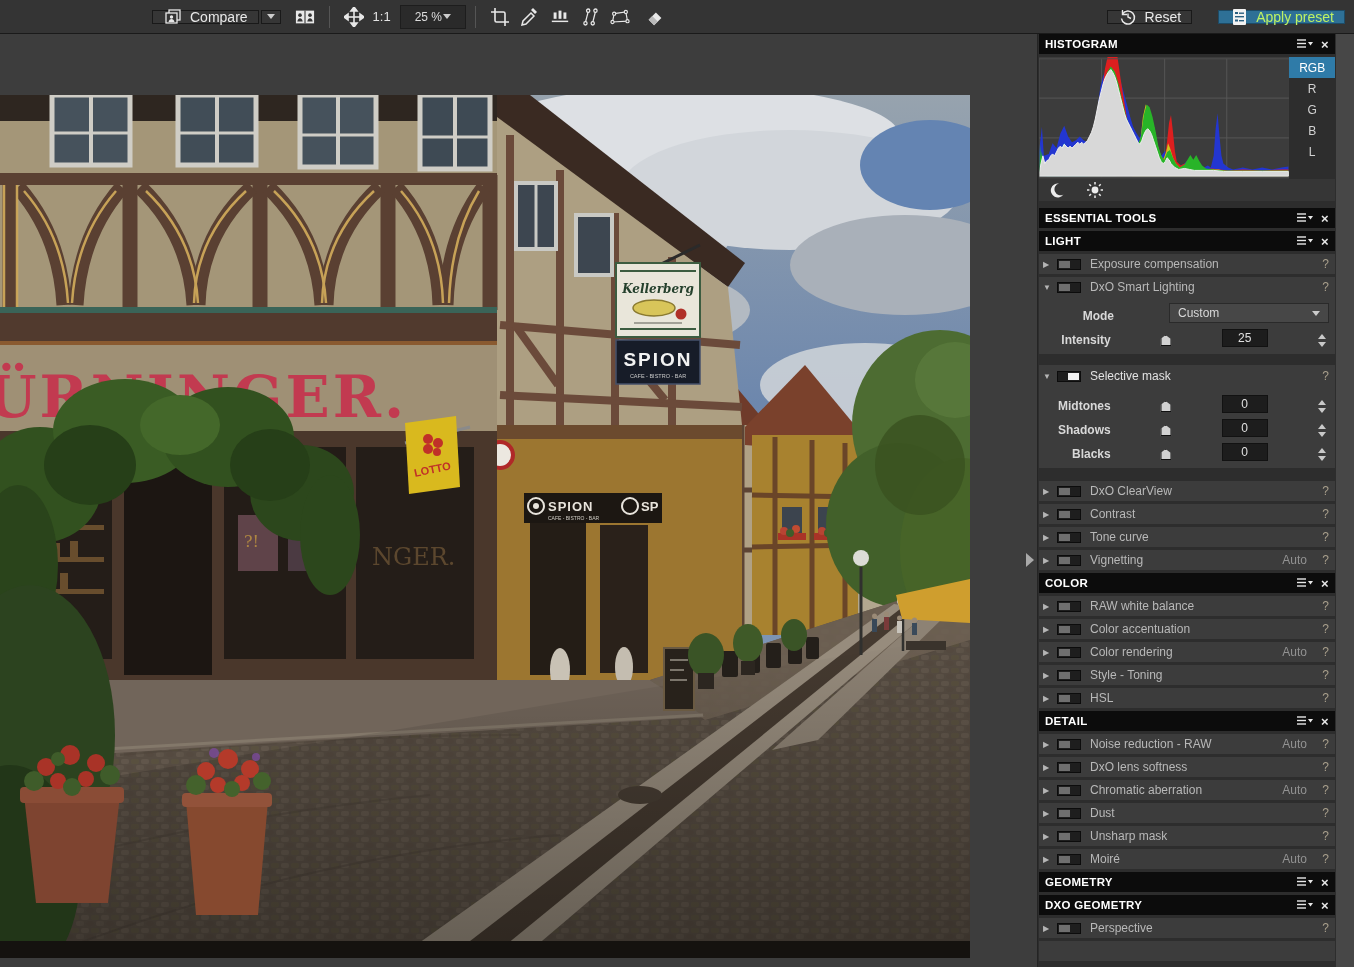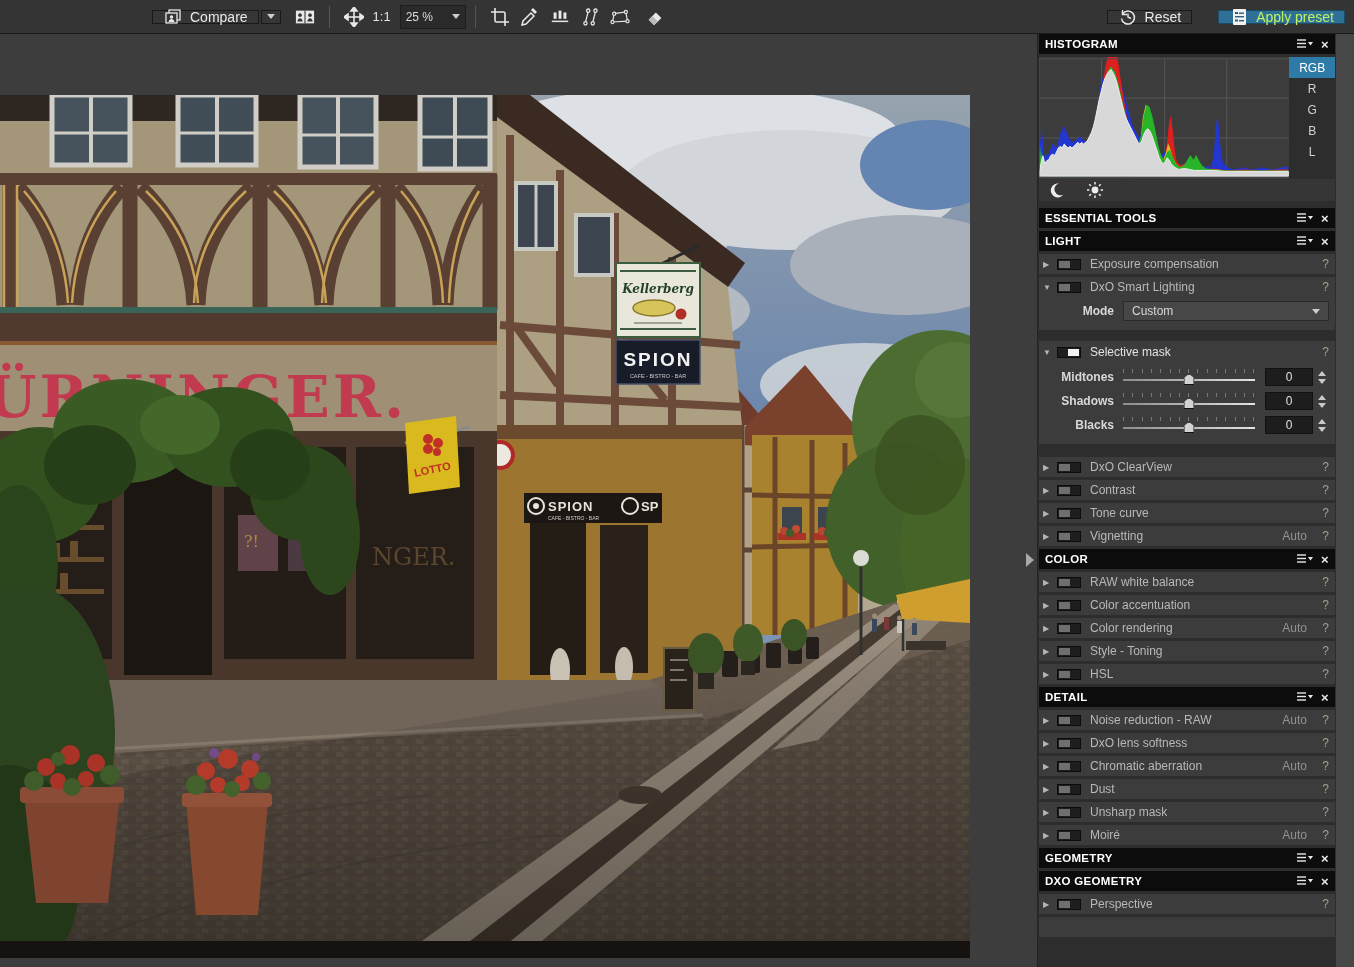--- a/index.html
+++ b/index.html
@@ -11,21 +11,21 @@
   .toolbar{position:absolute;left:0;top:0;width:1354px;height:34px;background:#343434;
            border-bottom:1px solid #1a1a1a;display:flex;align-items:center;padding-left:152px;}
   .tbtn{display:flex;align-items:center;gap:7px;height:14px;padding:0 10px;border:1px solid #191919;
         background:#363636;color:#e8e8e8;font-size:14px;cursor:pointer;}
   .tbtn.small{padding:0 5px;}
   .tbtn.blue{background:#2e7096;border-color:#1d4b66;color:#bef264;}
   .tico{display:inline-flex;width:20px;height:20px;align-items:center;justify-content:center;}
   .tico svg{display:block;}
   .vsep{width:1px;height:22px;background:#555;margin:0 9px;}
   .zoombox{display:flex;align-items:center;justify-content:space-between;width:66px;height:24px;
-           background:#2a2a2a;border:1px solid #1d1d1d;padding:0 5px;font-size:12px;color:#ddd;cursor:pointer;}
+           background:#2a2a2a;border:1px solid #1d1d1d;padding:0 14px;font-size:12px;color:#ddd;cursor:pointer;}
   .caret{width:0;height:0;border-left:4px solid transparent;border-right:4px solid transparent;border-top:5px solid #ccc;}
   .ratio{font-size:13px;color:#e3e3e3;margin:0 9px 0 4px;}
   .tool-ic{margin:0 5px;cursor:pointer;}
   .tb-right{margin-left:auto;display:flex;align-items:center;gap:26px;margin-right:9px;padding-left:8px;}
 
   
   .canvas{position:absolute;left:0;top:34px;width:1037px;height:933px;background:#3d3d3d;overflow:hidden;}
   .photo{position:absolute;left:0;top:61px;width:970px;height:863px;background:#262424;}
   .photo svg{display:block;}
   .collapse-arrow{position:absolute;left:1026px;top:519px;width:0;height:0;cursor:pointer;
@@ -55,21 +55,21 @@
   .tgl i{position:absolute;top:1px;left:1px;width:11px;height:7px;background:#6f6f6f;}
   .tgl.on i{left:auto;right:1px;background:#f1f1f1;}
   .tlabel{color:#b8b8b8;white-space:nowrap;}
   .tlabel.bright{color:#e2e2e2;}
   .auto{margin-left:auto;color:#929292;padding-right:12px;}
   .help{color:#a89f8c;width:10px;text-align:right;cursor:pointer;}
   .help.pushed{margin-left:auto;}
 
   .block{background:#3c3c3c;margin:0 1px 3px 1px;padding-bottom:7px;}
   .block .trow{margin-bottom:2px;background:transparent;}
-  .ctl-row{display:flex;align-items:center;height:24px;padding-right:6px;}
+  .ctl-row{display:flex;align-items:flex-end;height:24px;padding-right:6px;gap:46px;}
   .ctl-label{width:84px;text-align:right;color:#d8d8d8;font-weight:bold;padding-right:9px;white-space:nowrap;}
   .dropdown{flex:1;height:20px;background:#474747;border:1px solid #2a2a2a;display:flex;align-items:center;
             padding:0 8px;color:#d8d8d8;cursor:pointer;}
   .dropdown .caret{margin-left:auto;}
   .slider{position:relative;flex:1;height:18px;cursor:pointer;}
   .slider .ticks{position:absolute;left:0;right:0;top:1px;height:4px;
       background-image:repeating-linear-gradient(90deg,#787878 0 1px,transparent 1px 9.3px);}
   .slider .track{position:absolute;left:0;right:0;top:11px;height:2px;
       background:linear-gradient(90deg,#8d8d8d,#e2e2e2);}
   .slider .handle{position:absolute;top:6px;width:11px;height:11px;background:#d2d2d2;border:1px solid #111;
@@ -681,20 +681,33 @@
         <span class="tlabel">DxO Smart Lighting</span>
         <span class="help pushed">?</span>
       </div>
       <div class="ctl-row">
         <span class="ctl-label">Mode</span>
         <div class="dropdown">
           <span>Custom</span>
           <span class="caret"></span>
         </div>
       </div>
+      <div class="ctl-row">
+        <span class="ctl-label">Intensity</span>
+        <div class="slider">
+          <div class="ticks"></div>
+            <div class="track"></div>
+          <div class="handle" style="left:25%"></div>
+        </div>
+        <div class="valbox">25</div>
+        <div class="spin">
+            <b class="up"></b>
+            <b class="dn"></b>
+          </div>
+      </div>
     </div>
 
     <div class="gap8"></div>
 
     <div class="block">
       <div class="trow" style="height:22px">
         <span class="exp down">▼</span>
         <span class="tgl on">
             <i></i>
           </span>

